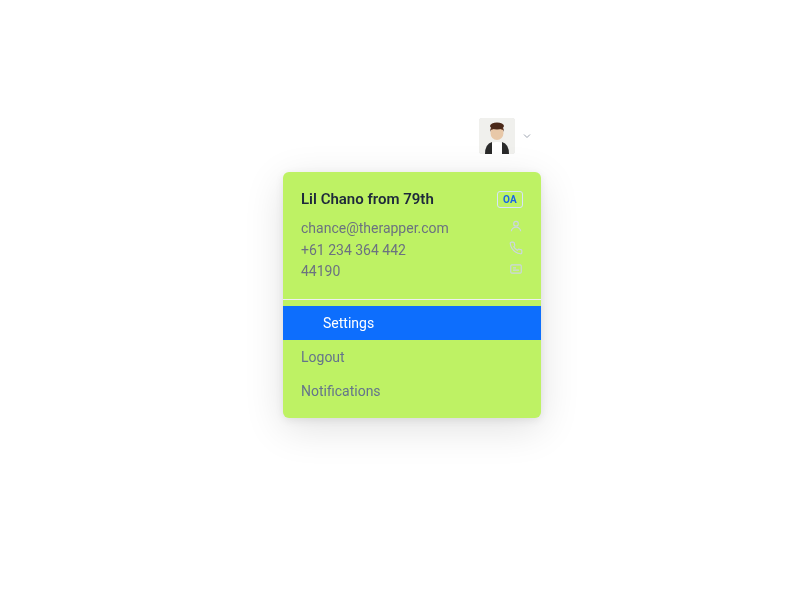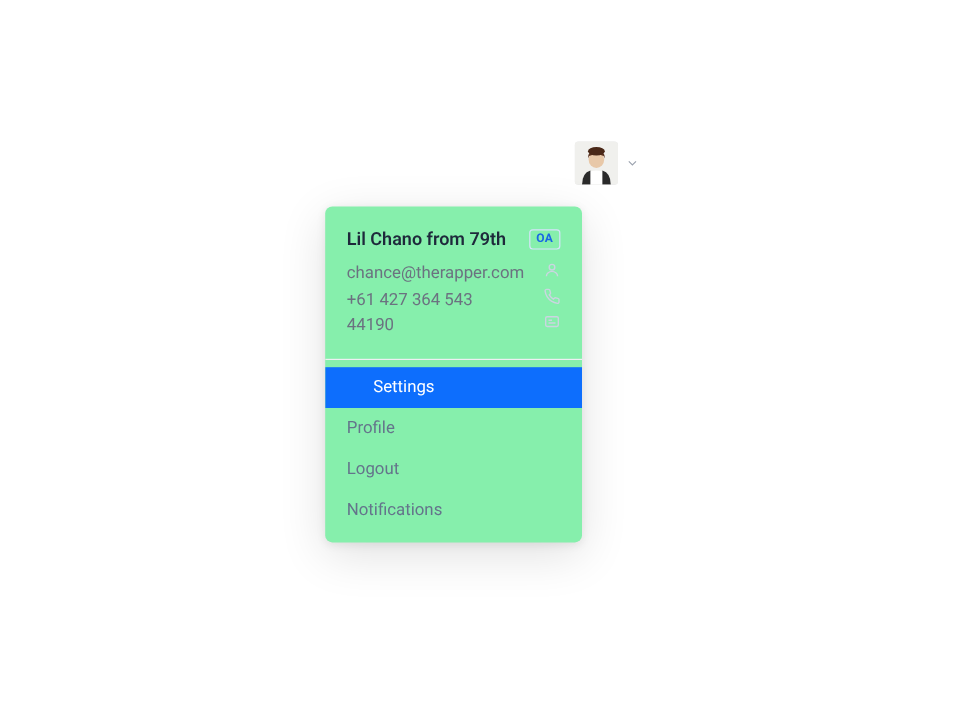--- a/index.html
+++ b/index.html
@@ -34,23 +34,23 @@
       width: 100%;
       height: 100%;
       display: block;
     }
     .chevron {
       color: #9ca3af;
     }
     .dropdown {
       position: absolute;
       top: 172px;
-      left: 271px;
-      width: 214px;
-      background: #86efac;
+      left: 283px;
+      width: 258px;
+      background: #bef264;
       border-radius: 6px;
       box-shadow: 0 10px 40px rgba(0,0,0,0.12), 0 2px 8px rgba(0,0,0,0.08);
       overflow: hidden;
     }
     .dropdown-header {
       padding: 18px 18px 16px 18px;
       border-bottom: 1px solid #eef0f3;
     }
     .name-row {
       display: flex;
@@ -131,37 +131,36 @@
     <div class="info-row">
       <span>chance@therapper.com</span>
       <span class="info-icon">
         <svg width="14" height="14" viewBox="0 0 24 24" fill="none" stroke="currentColor" stroke-width="2">
           <circle cx="12" cy="8" r="4"></circle>
             <path d="M4 21c0-4 4-7 8-7s8 3 8 7"></path>
         </svg>
       </span>
     </div>
     <div class="info-row">
-      <span>+61 427 364 543</span>
+      <span>+61 234 364 442</span>
       <span class="info-icon">
         <svg width="14" height="14" viewBox="0 0 24 24" fill="none" stroke="currentColor" stroke-width="2">
           <path d="M22 16.92v3a2 2 0 0 1-2.18 2 19.79 19.79 0 0 1-8.63-3.07 19.5 19.5 0 0 1-6-6 19.79 19.79 0 0 1-3.07-8.67A2 2 0 0 1 4.11 2h3a2 2 0 0 1 2 1.72c.127.96.361 1.903.7 2.81a2 2 0 0 1-.45 2.11L8.09 9.91a16 16 0 0 0 6 6l1.27-1.27a2 2 0 0 1 2.11-.45c.907.339 1.85.573 2.81.7A2 2 0 0 1 22 16.92z"></path>
         </svg>
       </span>
     </div>
     <div class="info-row">
       <span>44190</span>
       <span class="info-icon">
         <svg width="14" height="14" viewBox="0 0 24 24" fill="none" stroke="currentColor" stroke-width="2">
           <rect x="3" y="5" width="18" height="14" rx="2"></rect>
             <line x1="7" y1="10" x2="12" y2="10"></line>
             <line x1="7" y1="14" x2="17" y2="14"></line>
         </svg>
       </span>
     </div>
   </div>
   <div class="menu">
     <div class="menu-item active">Settings</div>
-    <div class="menu-item">Profile</div>
     <div class="menu-item">Logout</div>
     <div class="menu-item">Notifications</div>
   </div>
 </div>
 
 </body></html>

